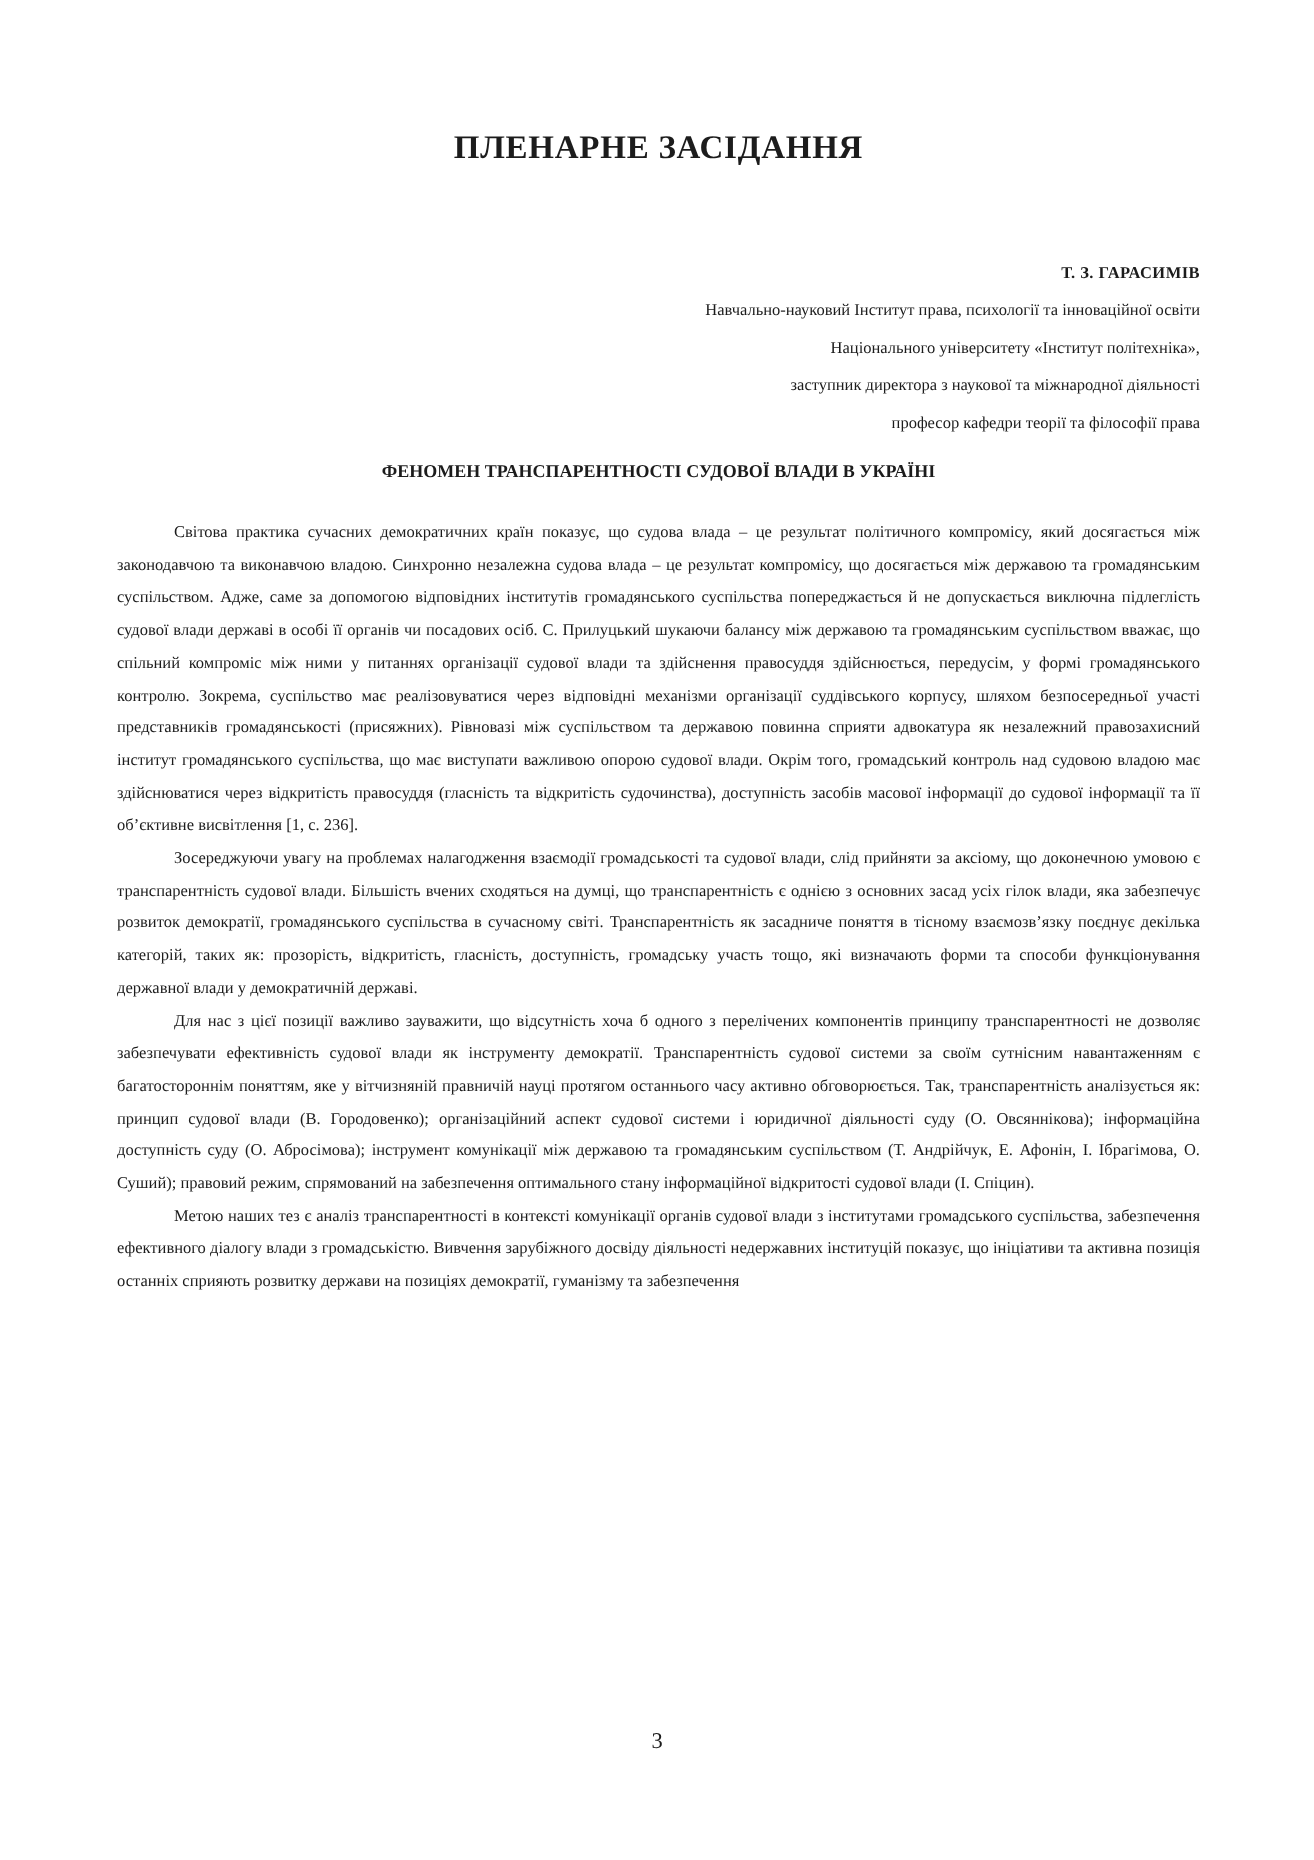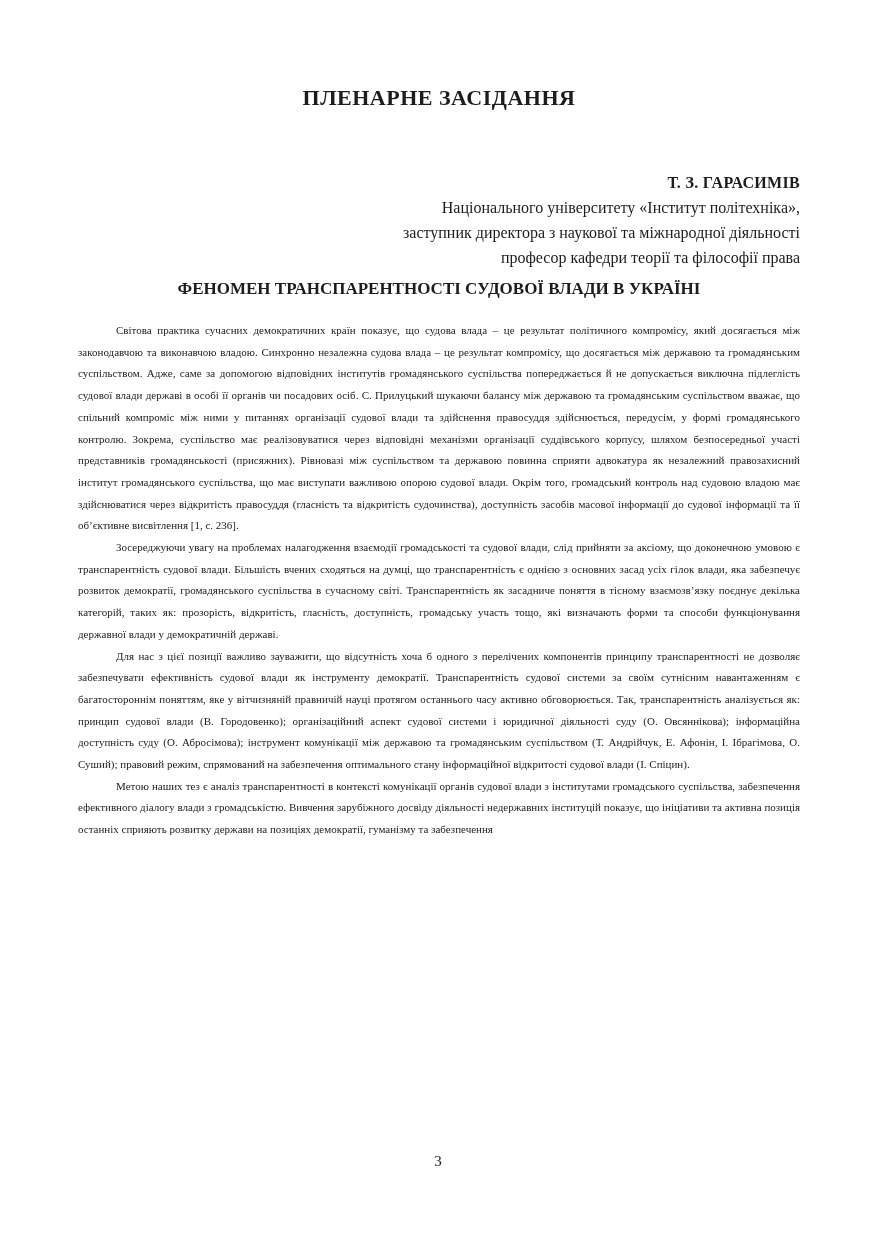--- a/index.html
+++ b/index.html
@@ -24,31 +24,31 @@
     margin: 0;
     text-align: center;
     font-size: 22px;
     line-height: 24px;
     font-weight: bold;
     letter-spacing: 0.5px;
   }
   .author-block {
     margin-top: 60px;
     text-align: right;
-    font-size: 16px;
+    font-size: 11px;
     line-height: 25px;
   }
   .author-name {
     font-weight: bold;
     letter-spacing: 0.3px;
   }
   .article-title {
     margin: 8px 0 0 0;
     text-align: center;
-    font-size: 17px;
+    font-size: 12px;
     line-height: 22px;
     font-weight: bold;
   }
   .body-text {
     margin-top: 20px;
   }
   .body-text p {
     margin: 0;
     font-size: 11px;
     line-height: 21.7px;
@@ -80,20 +80,21 @@
 </head>
 <body>
 
 <div class="page">
   <div class="content">
 
     <h1 class="doc-title">ПЛЕНАРНЕ ЗАСІДАННЯ</h1>
 
     <div class="author-block">
       <div class="author-name">Т. З.  ГАРАСИМІВ</div>
+      <div class="affiliation-line">Навчально-науковий Інститут права, психології та інноваційної освіти</div>
       <div class="affiliation-line">Національного університету «Інститут політехніка»,</div>
       <div class="affiliation-line">заступник директора з наукової та міжнародної діяльності</div>
       <div class="affiliation-line">професор кафедри теорії та філософії права</div>
     </div>
 
     <h2 class="article-title">ФЕНОМЕН ТРАНСПАРЕНТНОСТІ СУДОВОЇ ВЛАДИ В УКРАЇНІ</h2>
 
     <div class="body-text">
       <p>Світова практика сучасних демократичних країн показує, що судова влада – це результат політичного компромісу, який досягається між законодавчою та виконавчою владою. Синхронно незалежна судова влада – це результат компромісу, що досягається між державою та громадянським суспільством. Адже, саме за допомогою відповідних інститутів громадянського суспільства попереджається й не допускається виключна підлеглість судової влади державі в особі її органів чи посадових осіб. С. Прилуцький шукаючи балансу між державою та громадянським суспільством вважає, що спільний компроміс між ними у питаннях організації судової влади та здійснення правосуддя здійснюється, передусім, у формі громадянського контролю. Зокрема, суспільство має реалізовуватися через відповідні механізми організації суддівського корпусу, шляхом безпосередньої участі представників громадянськості (присяжних). Рівновазі між суспільством та державою повинна сприяти адвокатура як незалежний правозахисний інститут громадянського суспільства, що має виступати важливою опорою судової влади. Окрім того, громадський контроль над судовою владою має здійснюватися через відкритість правосуддя (гласність та відкритість судочинства), доступність засобів масової інформації до судової інформації та її об’єктивне висвітлення [1, с. 236].</p>
       <p>Зосереджуючи увагу на проблемах налагодження взаємодії громадськості та судової влади, слід прийняти за аксіому, що доконечною умовою є транспарентність судової влади. Більшість вчених сходяться на думці, що транспарентність є однією з основних засад усіх гілок влади, яка забезпечує розвиток демократії, громадянського суспільства в сучасному світі. Транспарентність як засадниче поняття в тісному взаємозв’язку поєднує декілька категорій, таких як: прозорість, відкритість, гласність, доступність, громадську участь тощо, які визначають форми та способи функціонування державної влади у демократичній державі.</p>

